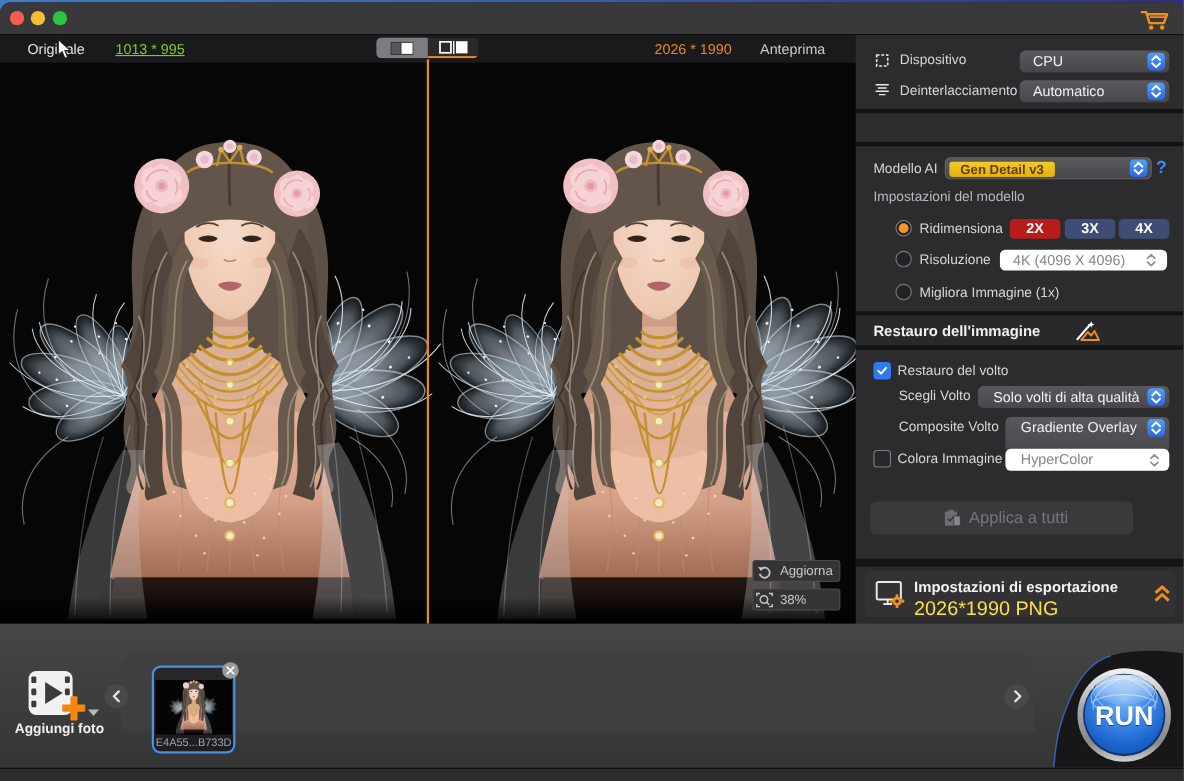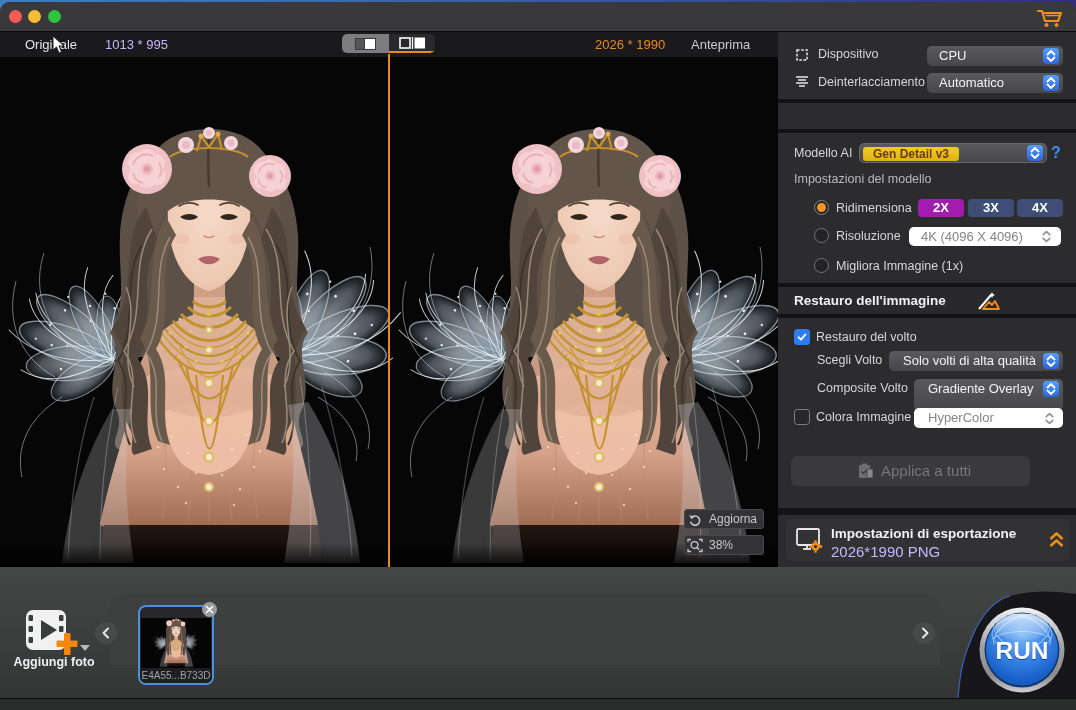--- a/index.html
+++ b/index.html
@@ -55,21 +55,21 @@
       <circle cx="10.5" cy="16" r="2" fill="#ef8e1c"></circle>
       <circle cx="20.5" cy="16" r="2" fill="#ef8e1c"></circle>
     </svg>
   </div>
 
   <div class="abs" id="toolbar">
     <div class="abs lab" style="left:25px;color:#e4e4e6;">Originale</div>
       <svg class="abs" style="left:52px;top:3px;z-index:5;" width="13" height="19" viewBox="0 0 13 19">
         <path d="M1 1 L1 15 L4.5 12 L7 18 L9.5 17 L7 11 L12 11 Z" fill="#fff" stroke="#222" stroke-width="1"></path>
       </svg>
-    <div class="abs lab" style="left:105px;color:#c4b5fd;">1013 * 995</div>
+    <div class="abs lab" style="left:105px;color:#84cc16;text-decoration:underline;">1013 * 995</div>
     <div class="abs" id="toggle">
       <div class="abs" id="tg-l">
         <svg class="abs" style="left:13px;top:3.5px;" width="21" height="12" viewBox="0 0 21 12">
           <rect x="0.5" y="0.5" width="20" height="11" fill="#fff" stroke="#3a3a3c"></rect>
           <rect x="0.5" y="0.5" width="9" height="11" fill="#57575b" stroke="#3a3a3c"></rect>
         </svg>
       </div>
       <div class="abs" id="tg-r">
         <svg class="abs" style="left:10px;top:3px;" width="26" height="12" viewBox="0 0 26 12">
           <rect x="1" y="1" width="10" height="10" fill="none" stroke="#fff" stroke-width="1.6"></rect>
@@ -402,21 +402,21 @@
           <path d="M4.5 6.5 L8 3 L11.5 6.5 M4.5 9.5 L8 13 L11.5 9.5" fill="none" stroke="#fff" stroke-width="1.8" stroke-linecap="round" stroke-linejoin="round"></path>
         </svg>
     </div>
     <div class="abs" style="left:273px;top:112px;color:#3e8ef5;font-weight:bold;font-size:16px;">?</div>
     <div class="abs" style="left:16px;top:140px;color:#b9b9bd;">Impostazioni del modello</div>
 
     <div class="abs radio" style="left:36px;top:168px;border-color:#85858a;">
       <div class="abs" style="left:1.5px;top:1.5px;width:9px;height:9px;border-radius:50%;background:#f5951f;"></div>
     </div>
     <div class="abs" style="left:58px;top:169px;">Ridimensiona</div>
-    <div class="abs xbtn" style="left:140px;background:#a21caf;">2X</div>
+    <div class="abs xbtn" style="left:140px;background:#b91c1c;">2X</div>
     <div class="abs xbtn" style="left:190px;background:#3e4d75;">3X</div>
     <div class="abs xbtn" style="left:239px;background:#3e4d75;">4X</div>
 
     <div class="abs radio" style="left:36px;top:196px;"></div>
     <div class="abs" style="left:58px;top:197px;">Risoluzione</div>
     <div class="abs dd dis" style="left:131px;top:195px;width:152px;height:19px;">
       <span class="abs" style="left:12px;top:1.5px;">4K (4096 X 4096)</span>
       <svg class="abs" style="left:130px;top:2px;" width="15" height="15" viewBox="0 0 16 16">
           <path d="M4.5 6 L8 2.8 L11.5 6 M4.5 10 L8 13.2 L11.5 10" fill="none" stroke="#8e8e93" stroke-width="1.7" stroke-linecap="round" stroke-linejoin="round"></path>
         </svg>
@@ -490,21 +490,21 @@
               <rect x="-1.2" y="-6.2" width="2.4" height="2.4"></rect>
               <rect x="-1.2" y="3.8" width="2.4" height="2.4"></rect>
               <rect x="-6.2" y="-1.2" width="2.4" height="2.4"></rect>
               <rect x="3.8" y="-1.2" width="2.4" height="2.4"></rect>
               <rect x="2.5" y="-5" width="2.2" height="2.2" transform="rotate(45)"></rect>
               <rect x="2.5" y="2.8" width="2.2" height="2.2" transform="rotate(-45) translate(0,0)"></rect>
             </g>
         </g>
       </svg>
       <span class="abs" style="left:45px;top:7px;font-weight:bold;font-size:13.5px;color:#f2f2f4;">Impostazioni di esportazione</span>
-      <span class="abs" style="left:45px;top:24px;font-size:15px;color:#c4b5fd;">2026*1990 PNG</span>
+      <span class="abs" style="left:45px;top:24px;font-size:18px;color:#fde047;">2026*1990 PNG</span>
       <svg class="abs" style="left:262px;top:11px;" width="17" height="20" viewBox="0 0 17 20">
         <path d="M2.5 9 L8.5 3.5 L14.5 9 M2.5 16 L8.5 10.5 L14.5 16" fill="none" stroke="#ef8e1c" stroke-width="2.6" stroke-linejoin="round"></path>
       </svg>
     </div>
   </div>
 
   <div class="abs" id="botbar">
     <div class="abs" id="tray"></div>
 
     <svg class="abs" style="left:24px;top:42px;" width="66" height="50" viewBox="0 0 66 50">

